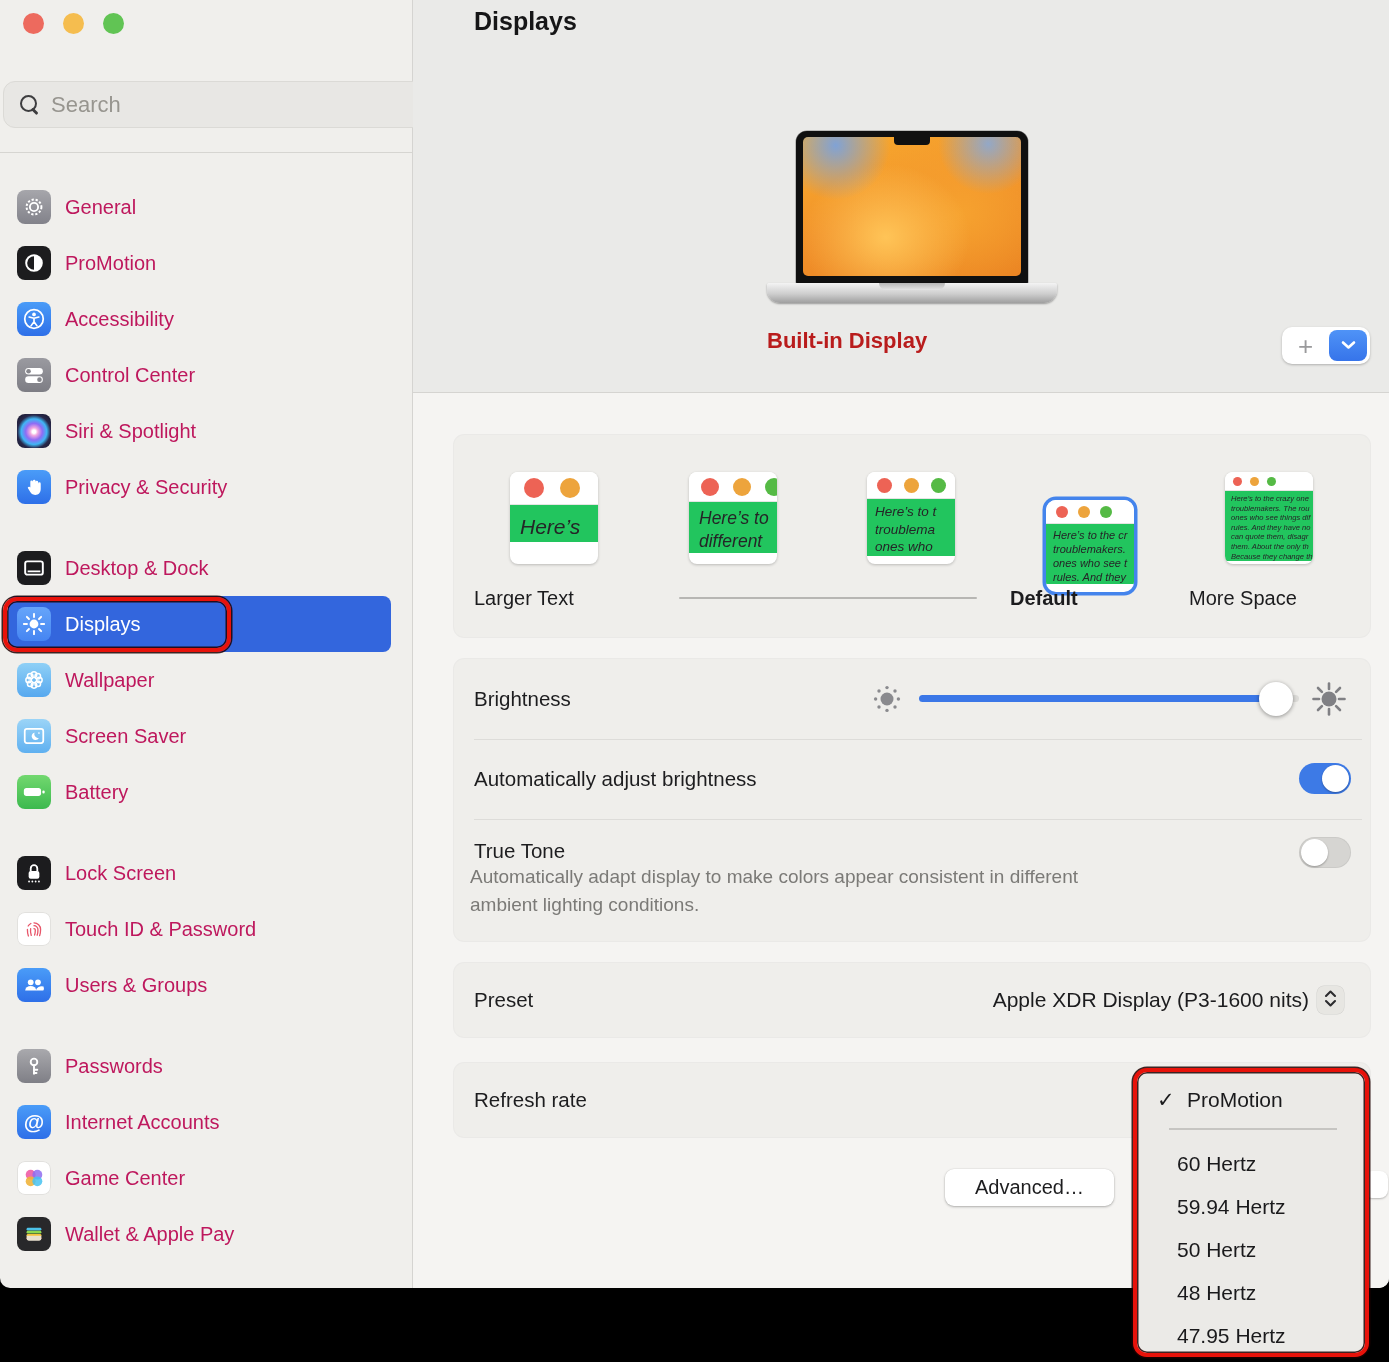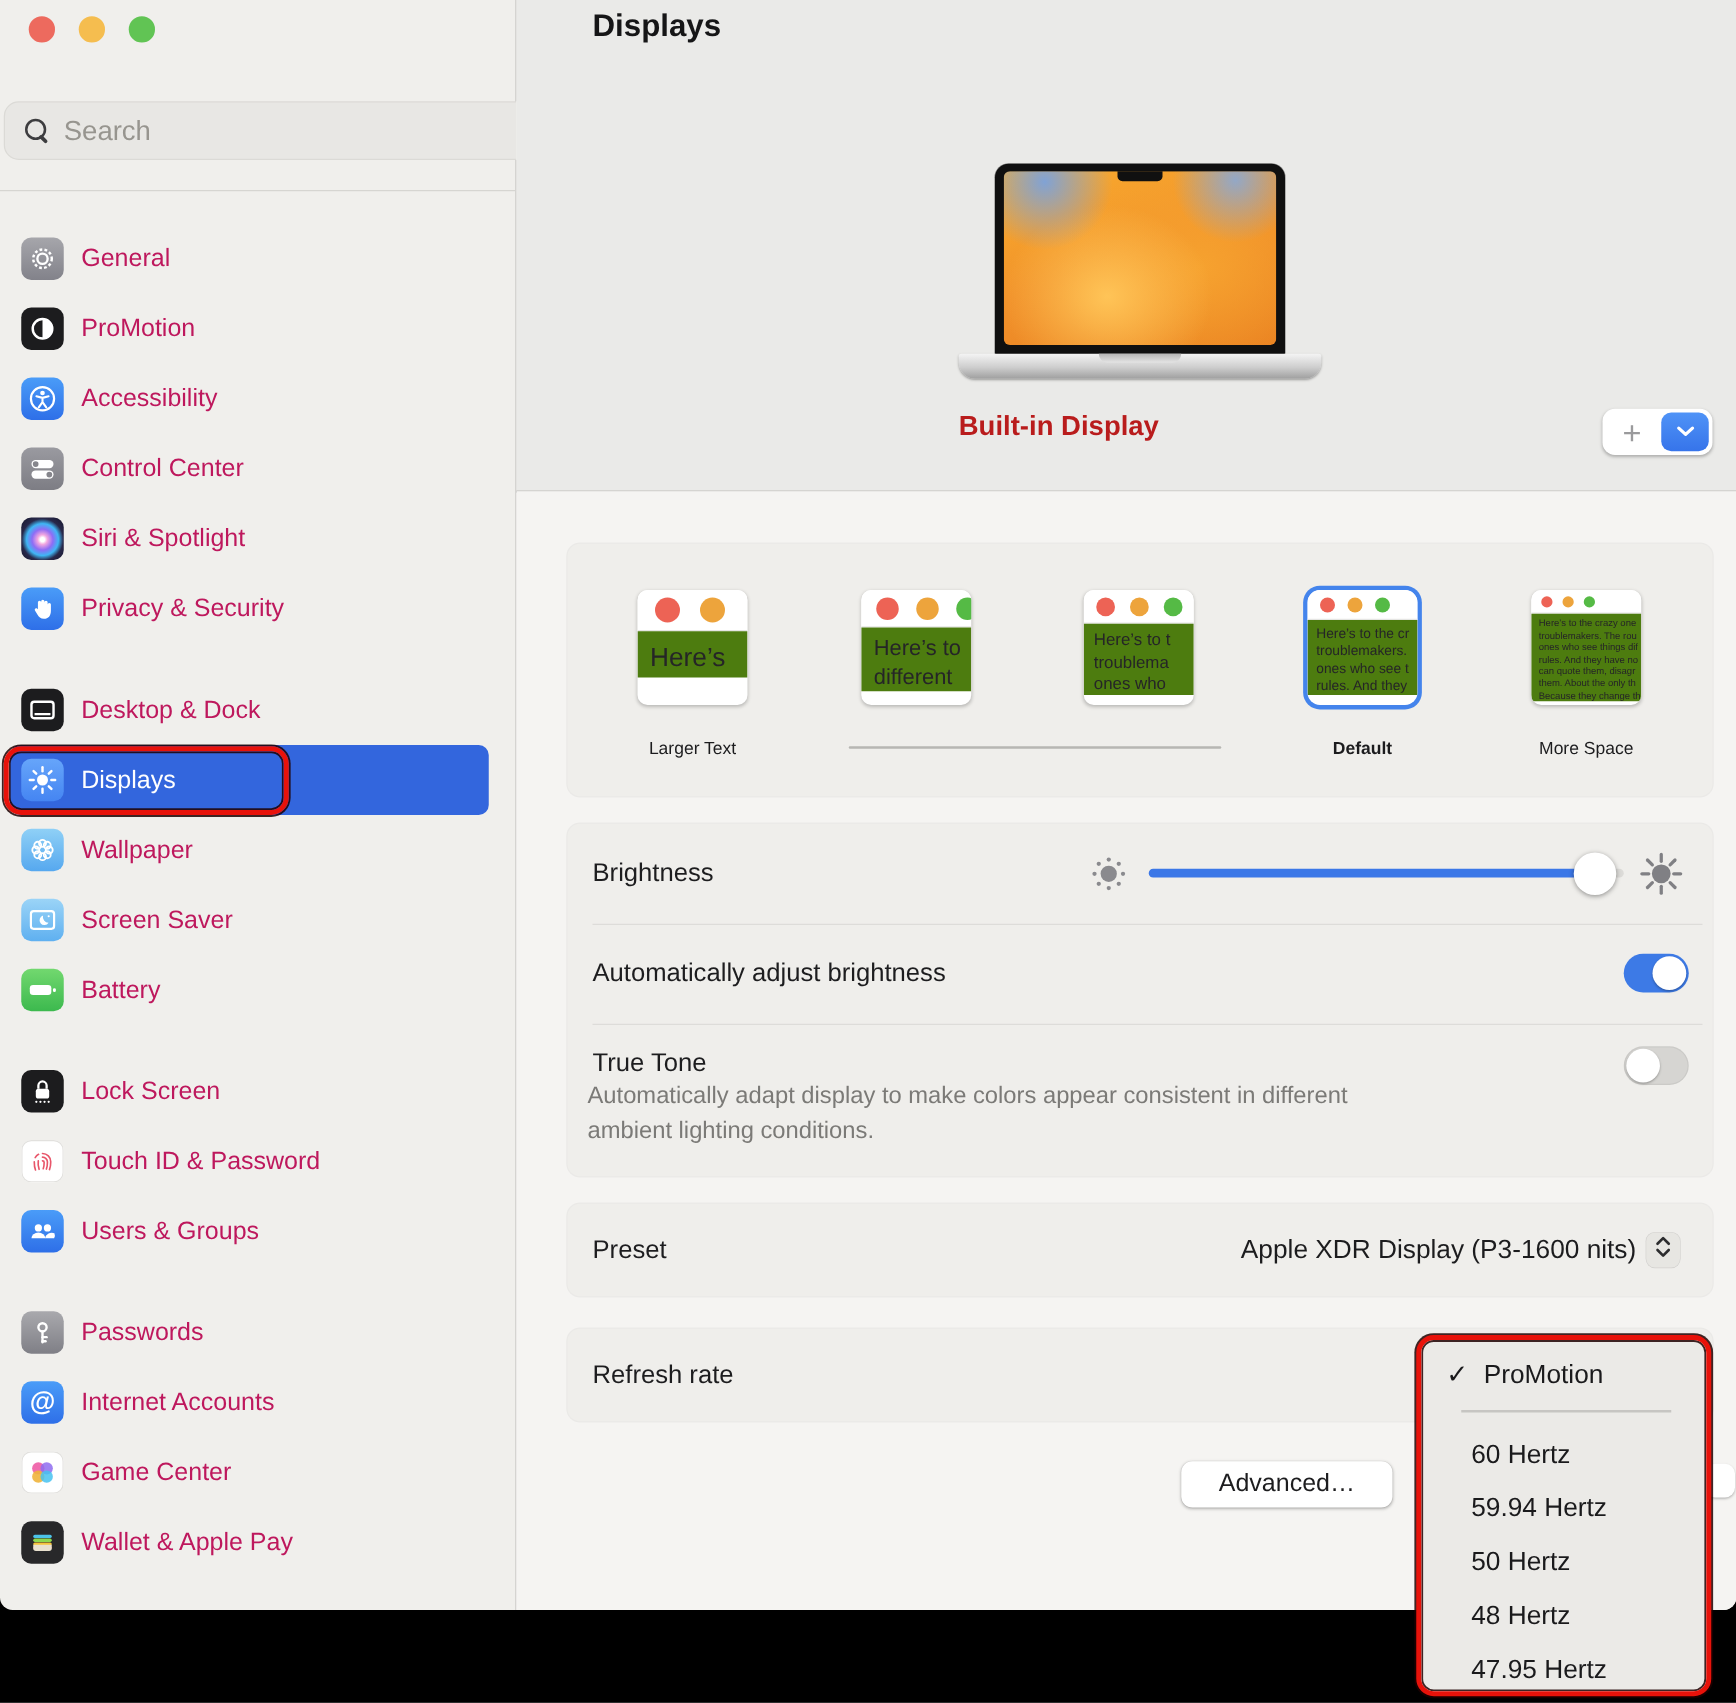--- a/index.html
+++ b/index.html
@@ -105,36 +105,36 @@
   .card { position:absolute; left:41px; width:916px; background:#efeeeb;
     border-radius:10px; box-shadow:0 0 0 1px rgba(0,0,0,.045); }
 
   
   .card-textsize { top:41px; height:202px; }
   .thumb { position:absolute; top:37px; width:88px; height:92px; background:#fff;
     border-radius:8px; box-shadow:0 1px 3px rgba(0,0,0,.22); overflow:hidden; cursor:default; }
   .thumb .tbar { background:#fff; border-bottom:1px solid #e5e5e3; display:flex; align-items:center; }
   .thumb .d { border-radius:50%; flex:0 0 auto; }
   .thumb .d.r { background:#ed6355; } .thumb .d.y { background:#eda43c; } .thumb .d.g { background:#55ba45; }
-  .thumb .tbody { background:#4d7c0f; color:#252527; white-space:nowrap; }
+  .thumb .tbody { background:#22c55e; color:#252527; white-space:nowrap;font-style:italic; }
   .thumb .tbody span { display:block; }
   .t1 { left:56px; }  .t2 { left:235px; } .t3 { left:413px; } .t4 { left:592px; } .t5 { left:771px; }
   .t1 .tbar { height:33px; padding-left:14px; gap:16px; } .t1 .d { width:20px; height:20px; }
   .t2 .tbar { height:30px; padding-left:12px; gap:14px; } .t2 .d { width:18px; height:18px; }
   .t3 .tbar { height:27px; padding-left:10px; gap:12px; } .t3 .d { width:15px; height:15px; }
   .t4 .tbar { height:24px; padding-left:10px; gap:10px; } .t4 .d { width:12px; height:12px; }
   .t5 .tbar { height:19px; padding-left:8px;  gap:8px;  } .t5 .d { width:9px;  height:9px; }
   .t1 .tbody { font-size:21px;  line-height:30px;   padding:7px 0 0 10px; }
   .t2 .tbody { font-size:17.5px;line-height:23px;   padding:5px 0 0 10px; }
   .t3 .tbody { font-size:13.5px;line-height:17.5px; padding:4px 0 0 8px; }
   .t4 .tbody { font-size:11px;  line-height:14px;   padding:4px 0 0 7px; }
   .t5 .tbody { font-size:7.6px; line-height:9.6px;  padding:3px 0 0 6px; }
-  .t4 { border-radius:10px; box-shadow:0 0 0 3.5px #4484ec, 0 1px 3px rgba(0,0,0,.2); }
+  .t4 { border-radius:10px; box-shadow:0 0 0 3.5px #4484ec, 0 1px 3px rgba(0,0,0,.2);margin-top:28px; }
   .ts-label { position:absolute; top:149px; width:160px; height:28px; line-height:28px;
-    text-align:center; font-size:14px; color:#1c1c1e; }
+    text-align:left; font-size:20px; color:#1c1c1e; }
   .ts-larger { left:20px; } .ts-default { left:556px; font-weight:700; } .ts-more { left:735px; }
   .ts-line { position:absolute; top:162px; left:225px; width:298px; height:2px;
     background:#b7b6b3; border-radius:1px; }
 
   
   .card-brightness { top:265px; height:282px; }
   .b-row { position:absolute; left:0; right:0; }
   .row-label { position:absolute; left:20px; font-size:20.5px; color:#1d1d1f; }
   .card-div { position:absolute; left:20px; right:8px; height:1px; background:#dddcd9; }
   .dim-sun { position:absolute; left:418px; top:25px; }

